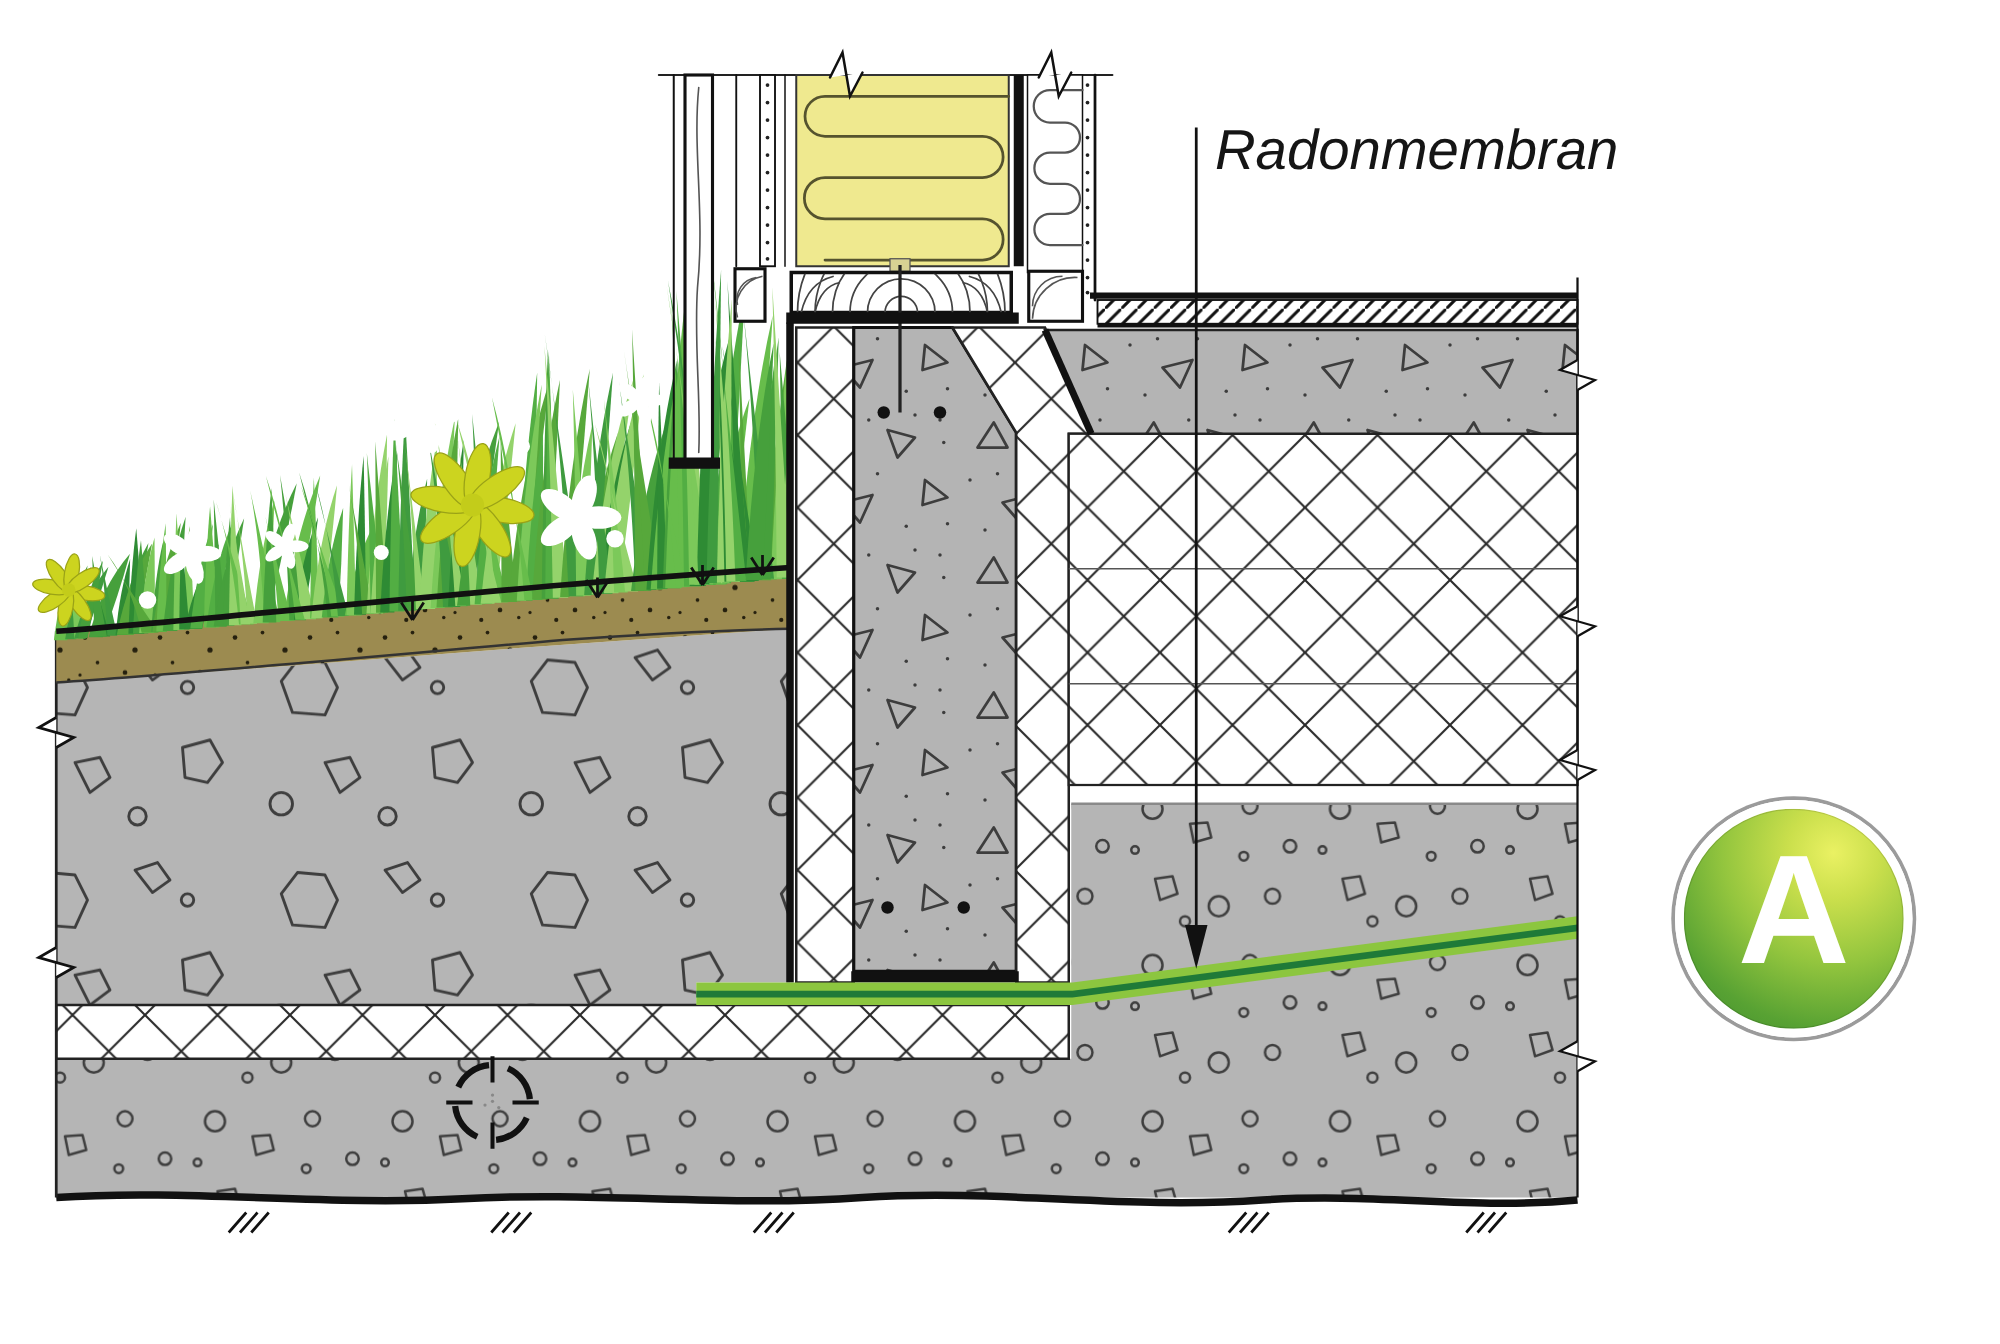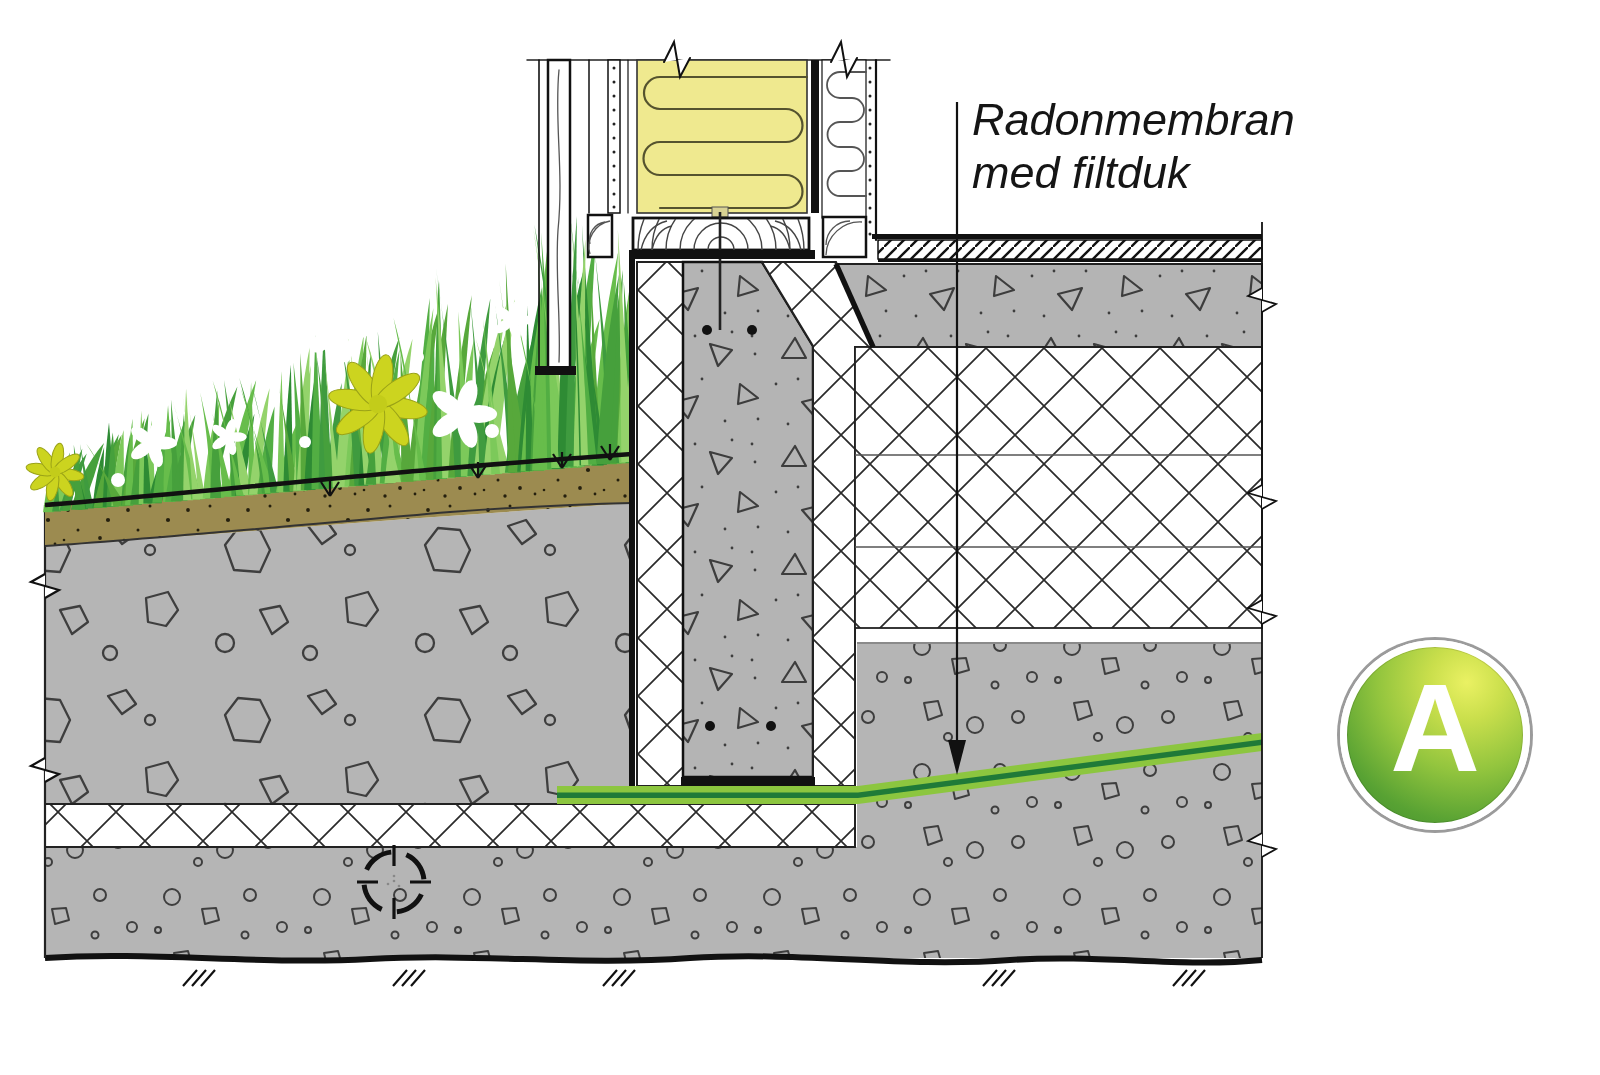--- a/index.html
+++ b/index.html
@@ -491,20 +491,19 @@
   </g>
 
   <g>
     <line x1="957" y1="102" x2="957" y2="748" stroke="#111" stroke-width="2.2"></line>
     <polygon points="957,775 948,740 966,740" fill="#111"></polygon>
   </g>
 </svg>
 
 <div id="annotation">
   <div>Radonmembran</div>
-  <div>med filtduk</div>
 </div>
 
 <div id="badge">
   <div class="letter">A</div>
 </div>
 
 </div>
 
 </body></html>

